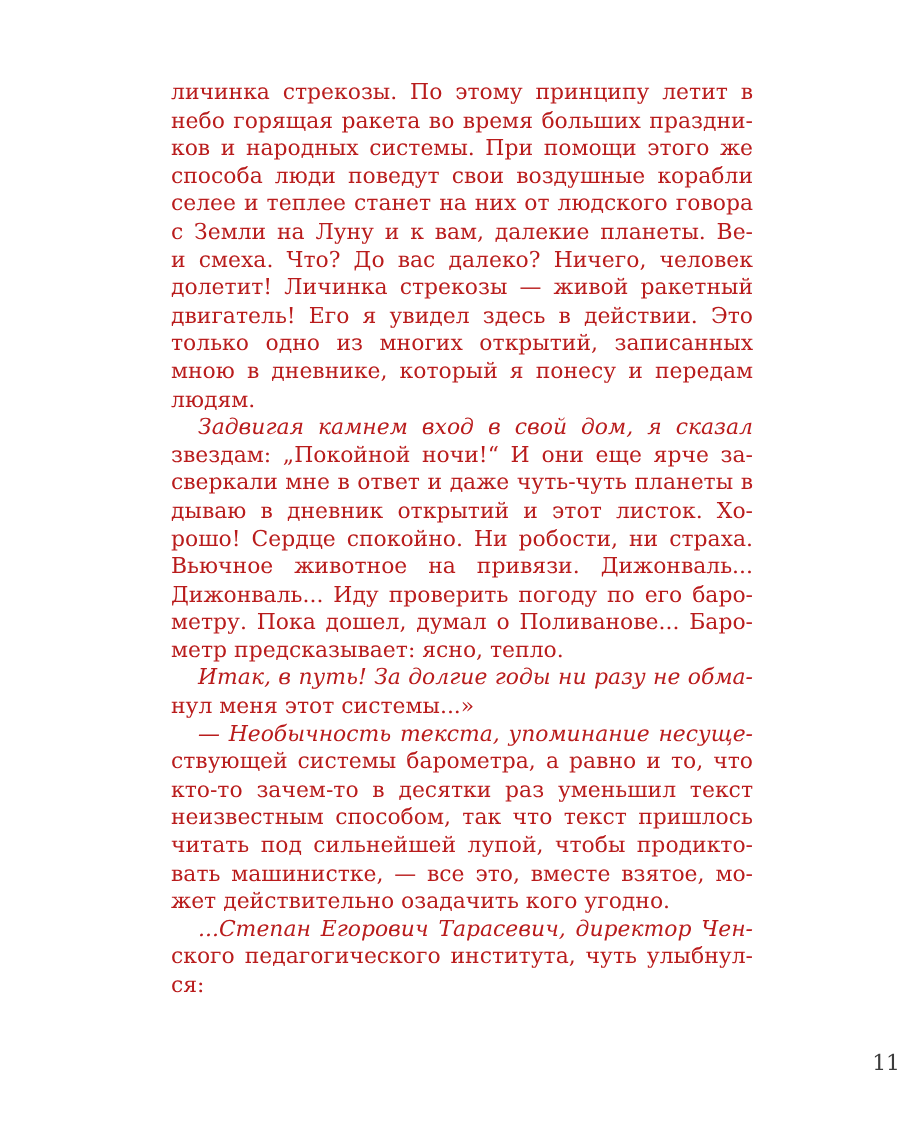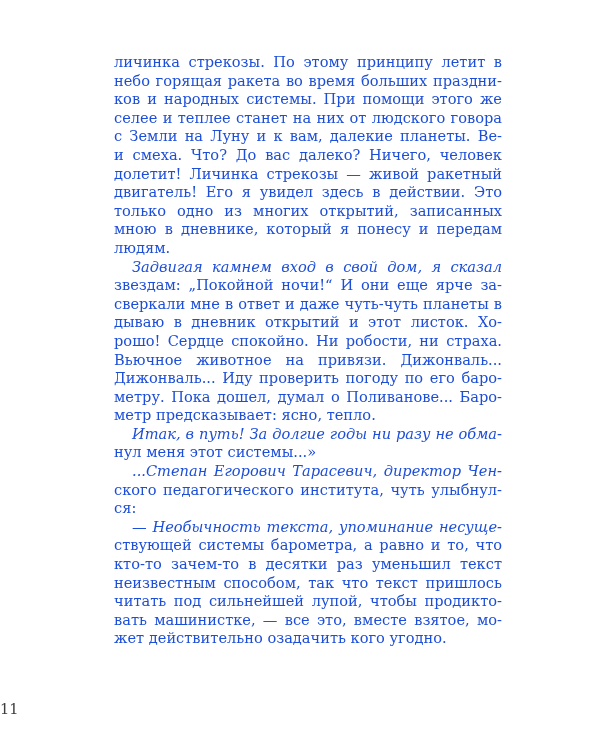--- a/index.html
+++ b/index.html
@@ -9,49 +9,50 @@
       position: relative;
       overflow: hidden;
     }
     .page {
       position: absolute;
       left: 114px; top: 53px;
       width: 388px;
       font-family: "DejaVu Serif", "Liberation Serif", serif;
       font-size: 14.6px;
       line-height: 18.6px;
-      color: #1d4ed8;
+      color: #b91c1c;
     }
     .line {
       display: block;
       white-space: nowrap;
       text-align: justify;
       text-align-last: justify;
       height: 18.6px;
     }
     .line.last { text-align-last: left; }
     .line.indent { padding-left: 18px; font-style: italic; }
     .pagenum {
       position: absolute;
       left: 0; width: 600px;
       top: 700px;
-      text-align: left;
+      text-align: right;
       font-family: "DejaVu Serif", "Liberation Serif", serif;
       font-size: 14.6px;
       color: #3c3c3c;
     }
   </style>
 </head>
 <body>
 
 <div class="page">
   <div>
     <span class="line">личинка стрекозы. По этому принципу летит в</span>
     <span class="line">небо горящая ракета во время больших праздни-</span>
     <span class="line">ков и народных системы. При помощи этого же</span>
+    <span class="line">способа люди поведут свои воздушные корабли</span>
     <span class="line">селее и теплее станет на них от людского говора</span>
     <span class="line">с Земли на Луну и к вам, далекие планеты. Ве-</span>
     <span class="line">и смеха. Что? До вас далеко? Ничего, человек</span>
     <span class="line">долетит! Личинка стрекозы — живой ракетный</span>
     <span class="line">двигатель! Его я увидел здесь в действии. Это</span>
     <span class="line">только одно из многих открытий, записанных</span>
     <span class="line">мною в дневнике, который я понесу и передам</span>
     <span class="line last">людям.</span>
   </div>
   <div>
@@ -63,28 +64,28 @@
     <span class="line">Вьючное животное на привязи. Дижонваль...</span>
     <span class="line">Дижонваль... Иду проверить погоду по его баро-</span>
     <span class="line">метру. Пока дошел, думал о Поливанове... Баро-</span>
     <span class="line last">метр предсказывает: ясно, тепло.</span>
   </div>
   <div>
     <span class="line indent">Итак, в путь! За долгие годы ни разу не обма-</span>
     <span class="line last">нул меня этот системы...»</span>
   </div>
   <div>
-    <span class="line indent">...Степан Егорович Тарасевич, директор Чен-</span>
-    <span class="line">ского педагогического института, чуть улыбнул-</span>
-    <span class="line last">ся:</span>
-  </div>
-  <div>
     <span class="line indent">— Необычность текста, упоминание несуще-</span>
     <span class="line">ствующей системы барометра, а равно и то, что</span>
     <span class="line">кто-то зачем-то в десятки раз уменьшил текст</span>
     <span class="line">неизвестным способом, так что текст пришлось</span>
     <span class="line">читать под сильнейшей лупой, чтобы продикто-</span>
     <span class="line">вать машинистке, — все это, вместе взятое, мо-</span>
     <span class="line last">жет действительно озадачить кого угодно.</span>
   </div>
+  <div>
+    <span class="line indent">...Степан Егорович Тарасевич, директор Чен-</span>
+    <span class="line">ского педагогического института, чуть улыбнул-</span>
+    <span class="line last">ся:</span>
+  </div>
 </div>
 
 <div class="pagenum">11</div>
 
 </body></html>

